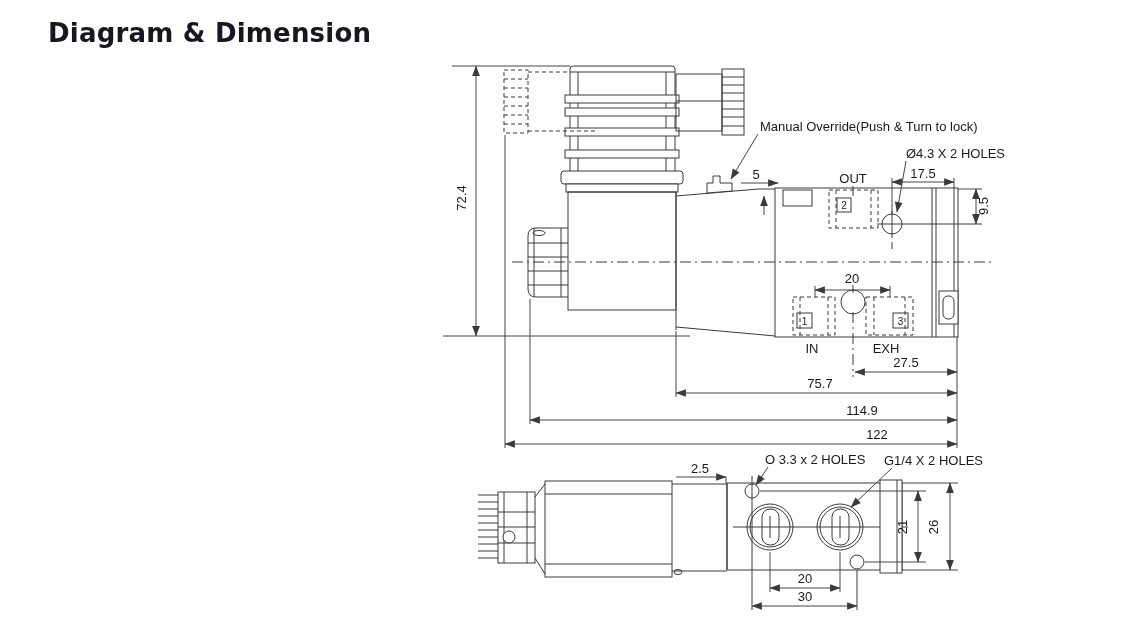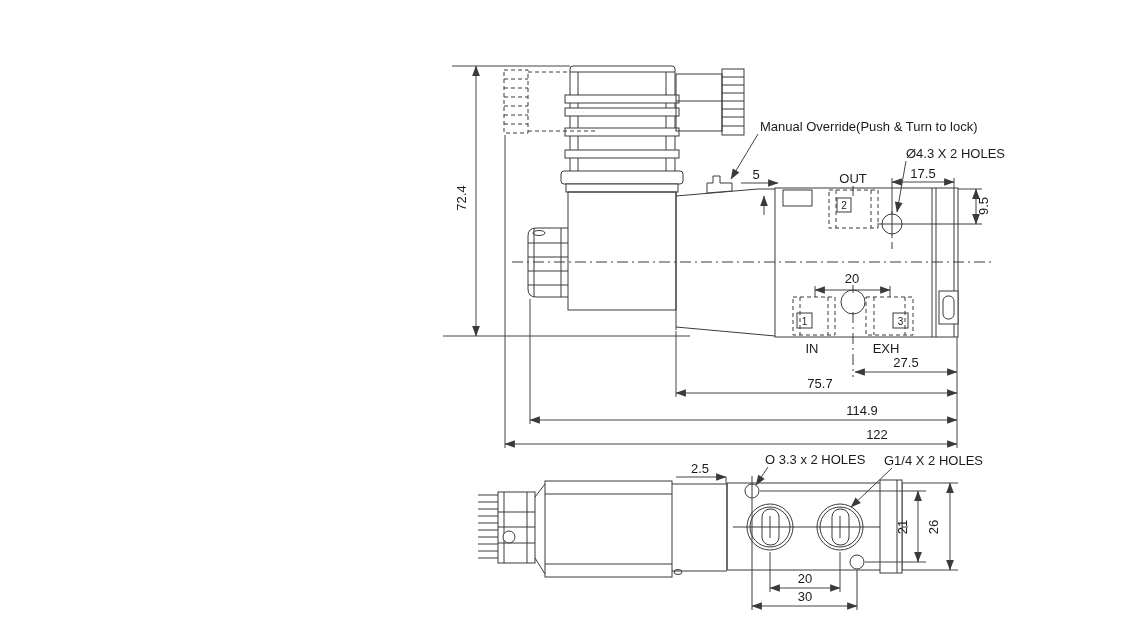--- a/index.html
+++ b/index.html
@@ -15,20 +15,21 @@
   svg .dim{stroke:#454545;stroke-width:1;fill:none;}
   svg text{font-family:"Liberation Sans",sans-serif;font-size:13px;fill:#1a1a1a;}
   svg text.num{font-size:13px;}
   svg text.pn{font-size:10px;}
   svg text.mid{text-anchor:middle;}
 </style>
 </head>
 <body>
 
 <div class="page">
+  <h1 class="title">Diagram &amp; Dimension</h1>
 
   <svg class="drawing" width="1130" height="632" viewBox="0 0 1130 632">
     <defs>
       <marker id="arr" viewBox="0 0 10 8" refX="9.5" refY="4" markerWidth="11" markerHeight="9" orient="auto-start-reverse">
         <path d="M0.5,0.5 L10,4 L0.5,7.5 z" fill="#3a3a3a"></path>
       </marker>
     </defs>
 
     <g>
       <rect class="ln" x="570" y="66" width="105" height="110" rx="3"></rect>

